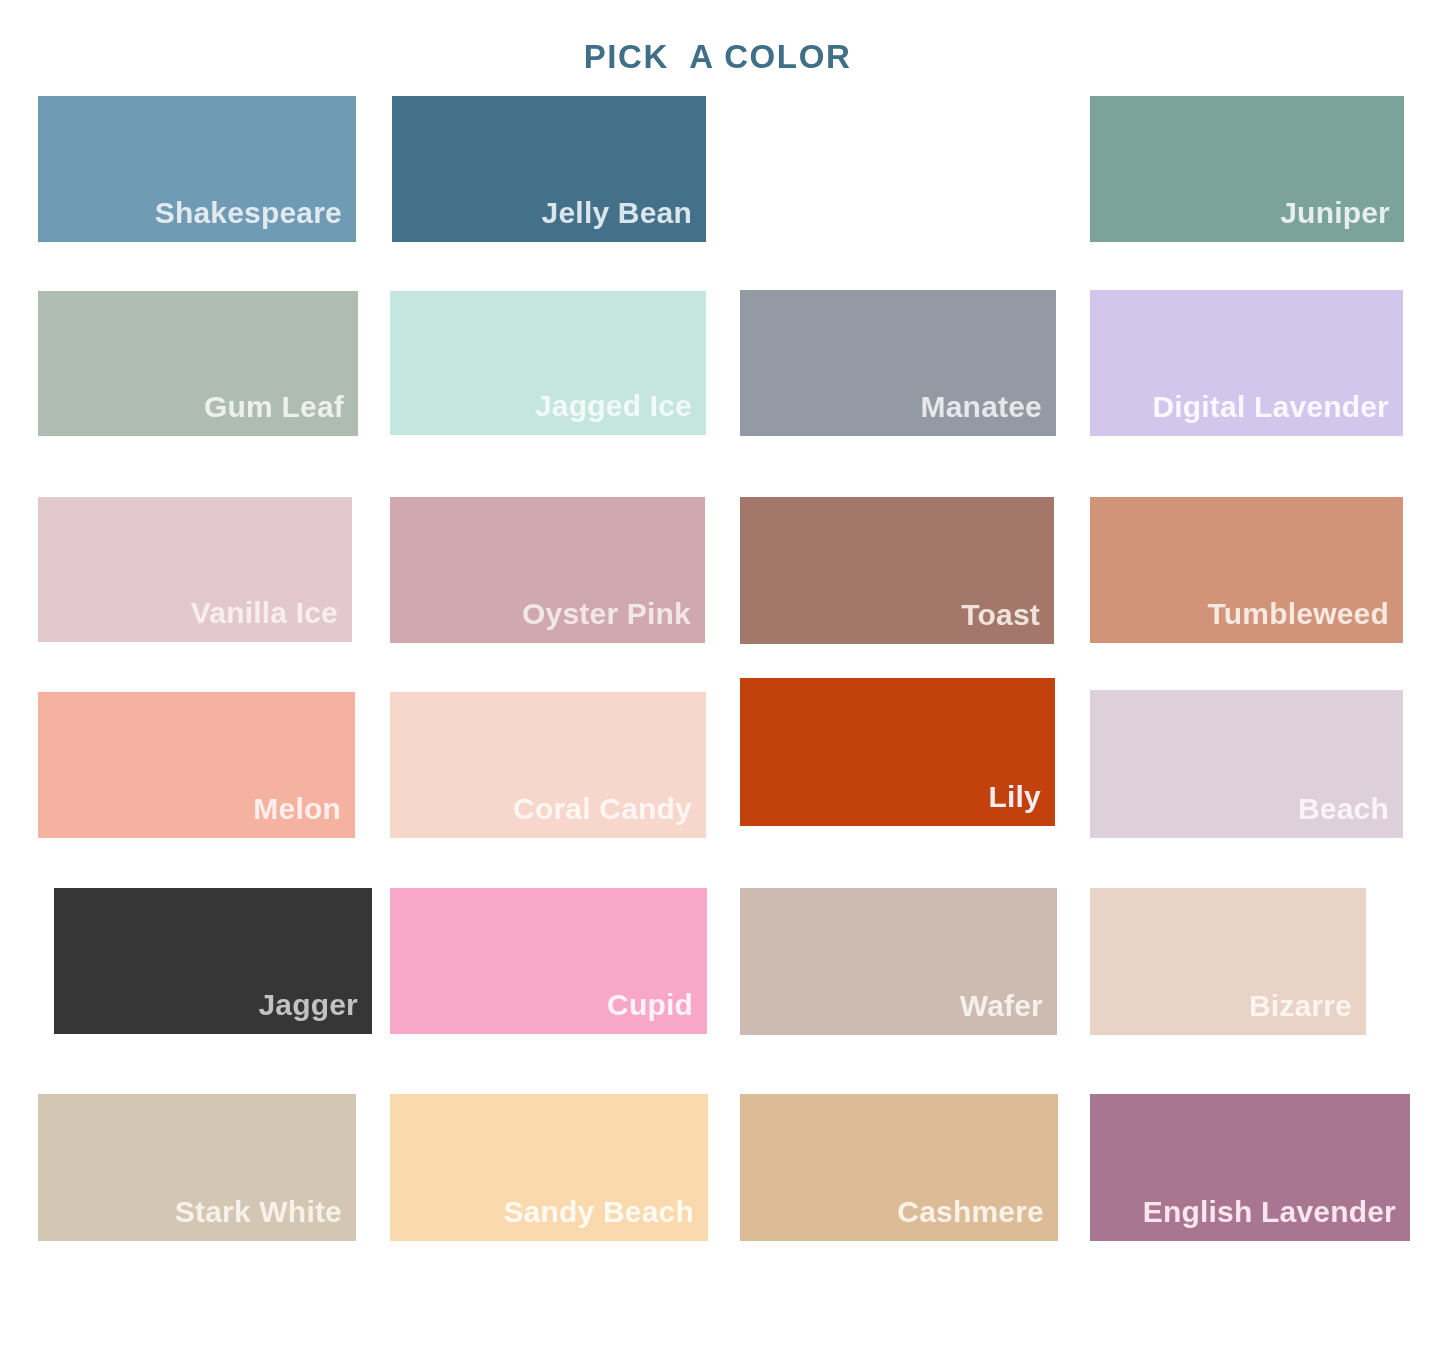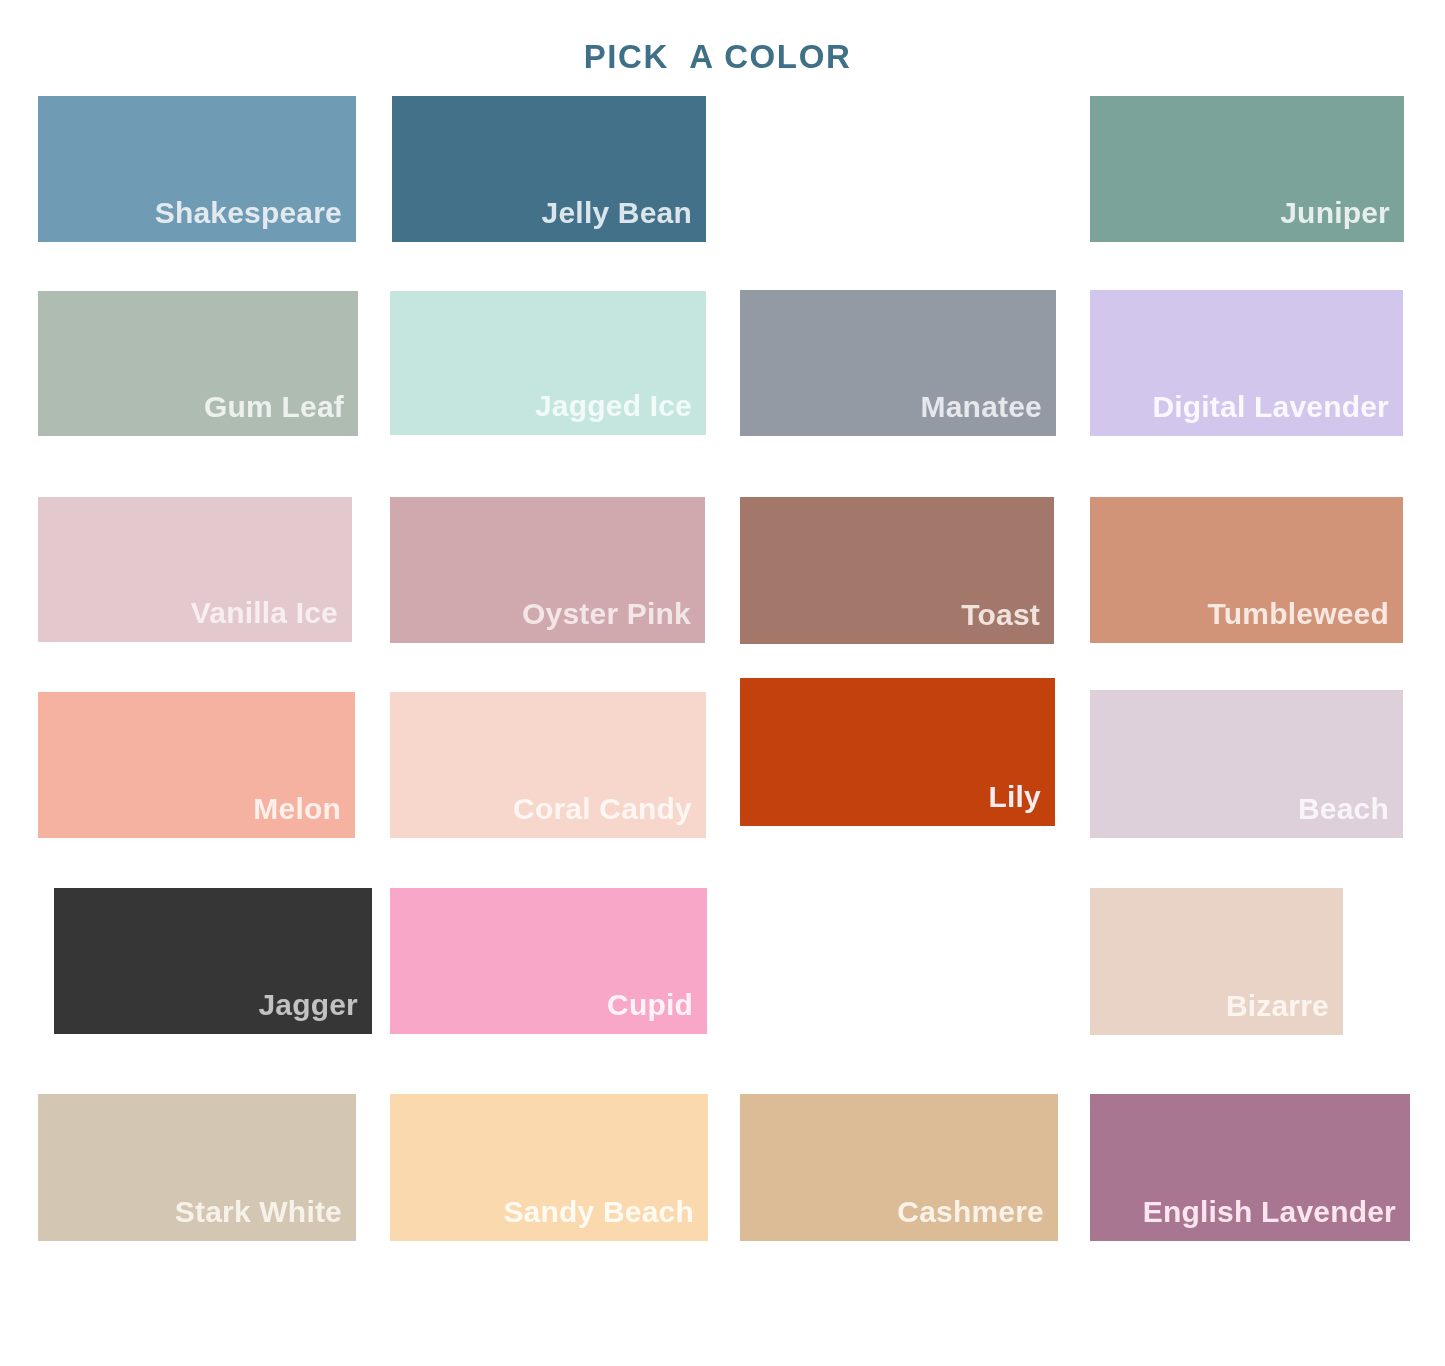--- a/index.html
+++ b/index.html
@@ -113,21 +113,24 @@
       </div>
       <div class="swatch" style="left: 1090px; top: 690px; width: 313px; height: 148px; background: rgb(222, 208, 218);">
         <span class="swatch-label" style="color: rgb(249, 244, 247);">Beach</span>
       </div>
       <div class="swatch" style="left: 38px; top: 888px; width: 318px; height: 146px; background: rgb(54, 54, 54); margin-left: 16px;">
         <span class="swatch-label" style="color: rgb(194, 194, 194);">Jagger</span>
       </div>
       <div class="swatch" style="left: 390px; top: 888px; width: 317px; height: 146px; background: rgb(249, 167, 200);">
         <span class="swatch-label" style="color: rgb(255, 243, 248);">Cupid</span>
       </div>
-      <div class="swatch" style="left: 1090px; top: 888px; width: 253px; height: 147px; background: rgb(233, 210, 198);">
+      <div class="swatch" style="left: 740px; top: 888px; width: 317px; height: 147px; background: rgb(205, 186, 176);">
+        <span class="swatch-label" style="color: rgb(246, 240, 236);">Wafer</span>
+      </div>
+      <div class="swatch" style="left: 1090px; top: 888px; width: 276px; height: 147px; background: rgb(233, 210, 198);">
         <span class="swatch-label" style="color: rgb(251, 244, 239);">Bizarre</span>
       </div>
       <div class="swatch" style="left: 38px; top: 1094px; width: 318px; height: 147px; background: rgb(211, 199, 180);">
         <span class="swatch-label" style="color: rgb(246, 242, 234);">Stark White</span>
       </div>
       <div class="swatch" style="left: 390px; top: 1094px; width: 318px; height: 147px; background: rgb(250, 217, 174);">
         <span class="swatch-label" style="color: rgb(255, 250, 242);">Sandy Beach</span>
       </div>
       <div class="swatch" style="left: 740px; top: 1094px; width: 318px; height: 147px; background: rgb(220, 188, 150);">
         <span class="swatch-label" style="color: rgb(249, 242, 233);">Cashmere</span>

